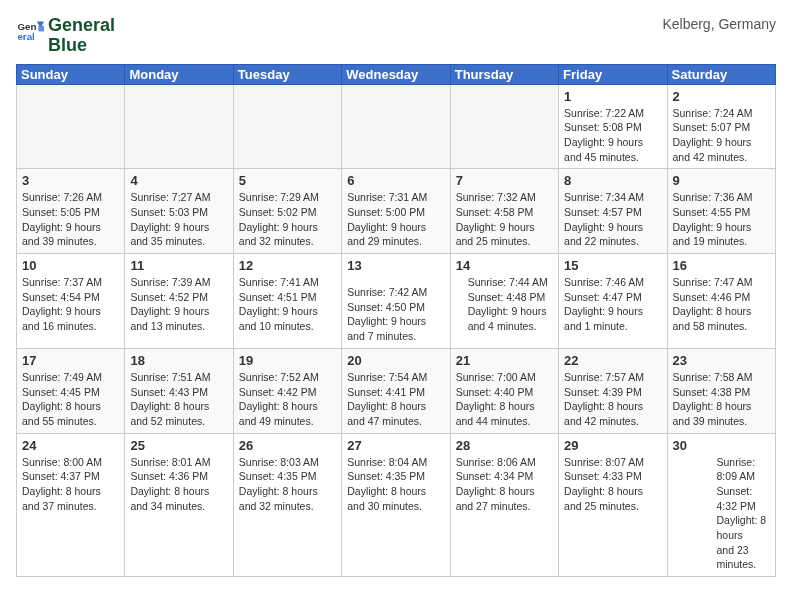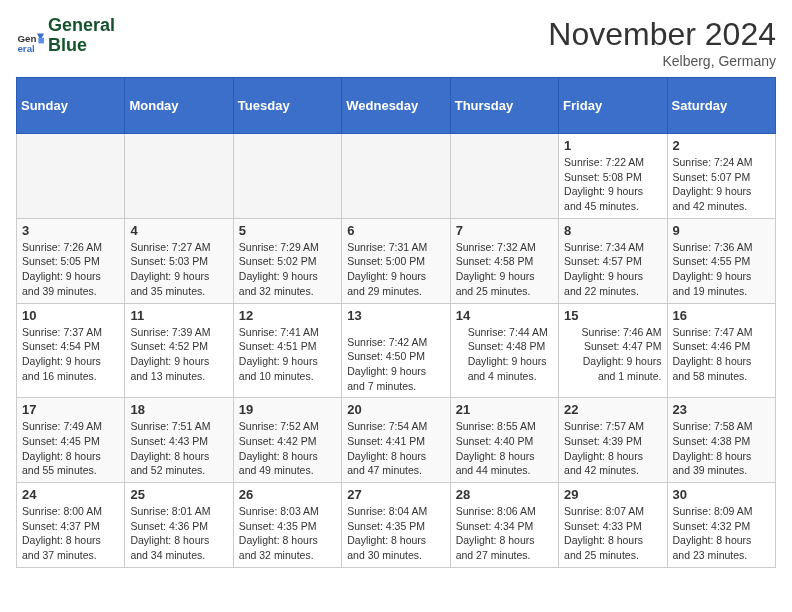--- a/index.html
+++ b/index.html
@@ -11,21 +11,21 @@
       padding: 16px;
     }
     .header {
       display: flex;
       justify-content: space-between;
       align-items: flex-start;
       margin-bottom: 8px;
     }
     .logo {
       display: flex;
-      align-items: flex-end;
+      align-items: flex-start;
       gap: 4px;
     }
     .logo-text {
       font-size: 18px;
       font-weight: bold;
       color: #333;
       line-height: 1.1;
     }
     .logo-text span { color: #14532d; }
     .logo-icon {
@@ -46,21 +46,21 @@
     }
     .calendar {
       width: 100%;
       border-collapse: collapse;
     }
     .calendar th {
       background: #3b6fc9;
       color: #fff;
       font-size: 13px;
       font-weight: bold;
-      padding: 20px 4px;
+      padding: 2px 4px;
       text-align: left;
       border: 1px solid #2a5ab8;
     }
     .calendar td {
       border: 1px solid #ccc;
       vertical-align: top;
       padding: 4px 5px;
       width: 108px;
       min-height: 70px;
       font-size: 10.5px;
@@ -98,21 +98,20 @@
       <text x="2" y="34" font-size="14" font-weight="bold" fill="#3b6fc9">eral</text>
       <polygon points="30,8 40,8 35,18" fill="#3b6fc9"></polygon>
       <polygon points="32,14 40,14 40,22 32,22" fill="#5b8fe9"></polygon>
     </svg>
     <div class="logo-text">
       <div><span>General</span></div>
       <div style="color:#3b6fc9"><span>Blue</span></div>
     </div>
   </div>
   <div class="title-block">
-    <div class="month-title">November 2024</div>
     <div class="location">Kelberg, Germany</div>
   </div>
 </div>
 
 <table class="calendar">
   <thead>
     <tr>
     <th>Sunday</th>
         <th>Monday</th>
         <th>Tuesday</th>
@@ -226,21 +225,21 @@
         </td>
         <td>
           <span class="day-number">14</span>
           <div class="day-info" style="white-space: pre-line; margin-left: 12px;">Sunrise: 7:44 AM
 Sunset: 4:48 PM
 Daylight: 9 hours
 and 4 minutes.</div>
         </td>
         <td>
           <span class="day-number">15</span>
-          <div class="day-info" style="white-space: pre-line; text-align: right;">Sunrise: 7:46 AM
+          <div class="day-info" style="white-space: pre-line;">Sunrise: 7:46 AM
 Sunset: 4:47 PM
 Daylight: 9 hours
 and 1 minute.</div>
         </td>
         <td>
           <span class="day-number">16</span>
           <div class="day-info" style="white-space: pre-line;">Sunrise: 7:47 AM
 Sunset: 4:46 PM
 Daylight: 8 hours
 and 58 minutes.</div>
@@ -270,21 +269,21 @@
         </td>
         <td>
           <span class="day-number">20</span>
           <div class="day-info" style="white-space: pre-line;">Sunrise: 7:54 AM
 Sunset: 4:41 PM
 Daylight: 8 hours
 and 47 minutes.</div>
         </td>
         <td>
           <span class="day-number">21</span>
-          <div class="day-info" style="white-space: pre-line;">Sunrise: 8:55 AM
+          <div class="day-info" style="white-space: pre-line;">Sunrise: 7:00 AM
 Sunset: 4:40 PM
 Daylight: 8 hours
 and 44 minutes.</div>
         </td>
         <td>
           <span class="day-number">22</span>
           <div class="day-info" style="white-space: pre-line;">Sunrise: 7:57 AM
 Sunset: 4:39 PM
 Daylight: 8 hours
 and 42 minutes.</div>
@@ -335,20 +334,20 @@
         </td>
         <td>
           <span class="day-number">29</span>
           <div class="day-info" style="white-space: pre-line;">Sunrise: 8:07 AM
 Sunset: 4:33 PM
 Daylight: 8 hours
 and 25 minutes.</div>
         </td>
         <td>
           <span class="day-number">30</span>
-          <div class="day-info" style="white-space: pre-line;">Sunrise: 8:09 AM
+          <div class="day-info" style="white-space: pre-line; margin-left: 44px;">Sunrise: 8:09 AM
 Sunset: 4:32 PM
 Daylight: 8 hours
 and 23 minutes.</div>
         </td>
       </tr>
     </tbody>
 </table>
 
 </body></html>

